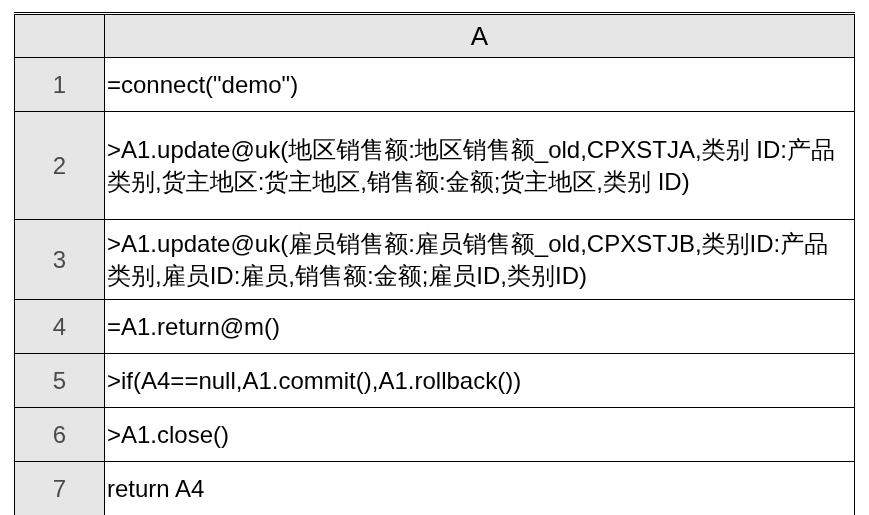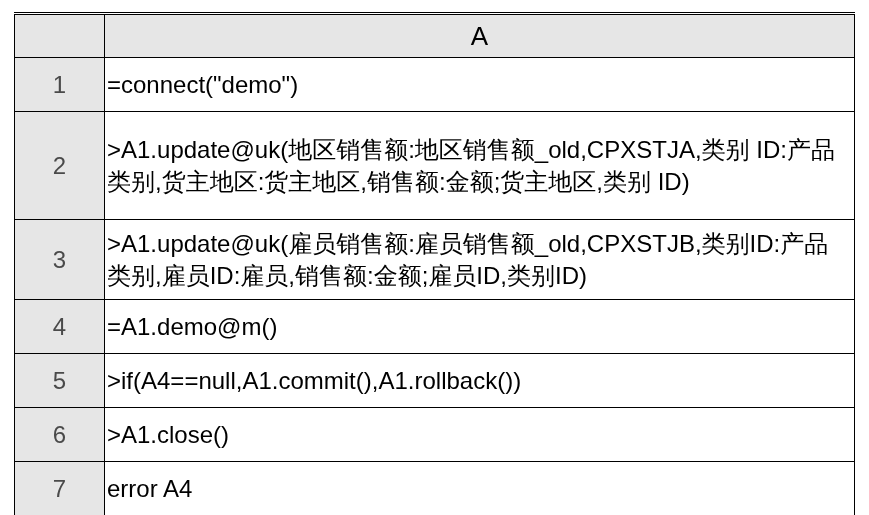--- a/index.html
+++ b/index.html
@@ -92,29 +92,29 @@
         <tr class="rtriple">
           <td class="rownum">2</td>
           <td class="cell">&gt;A1.update@uk(地区销售额:地区销售额_old,CPXSTJA,类别 ID:产品类别,货主地区:货主地区,销售额:金额;货主地区,类别 ID)</td>
         </tr>
         <tr class="rdouble">
           <td class="rownum">3</td>
           <td class="cell">&gt;A1.update@uk(雇员销售额:雇员销售额_old,CPXSTJB,类别ID:产品类别,雇员ID:雇员,销售额:金额;雇员ID,类别ID)</td>
         </tr>
         <tr class="rsingle">
           <td class="rownum">4</td>
-          <td class="cell">=A1.demo@m()</td>
+          <td class="cell">=A1.return@m()</td>
         </tr>
         <tr class="rsingle">
           <td class="rownum">5</td>
           <td class="cell">&gt;if(A4==null,A1.commit(),A1.rollback())</td>
         </tr>
         <tr class="rsingle">
           <td class="rownum">6</td>
           <td class="cell">&gt;A1.close()</td>
         </tr>
         <tr class="rsingle">
           <td class="rownum">7</td>
-          <td class="cell">error A4</td>
+          <td class="cell">return A4</td>
         </tr>
       </tbody>
   </table>
 </div>
 
 </body></html>

